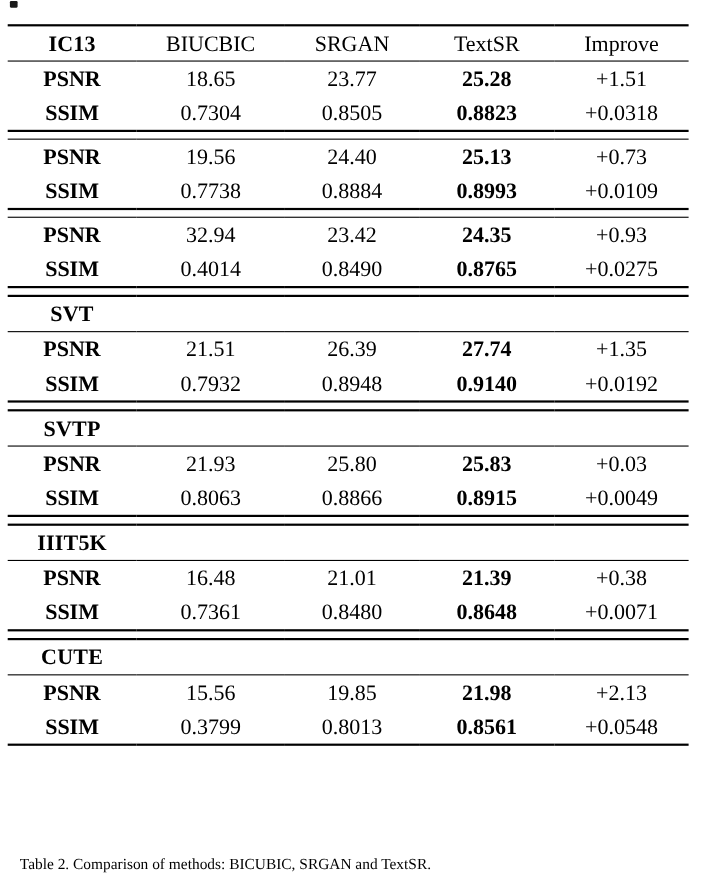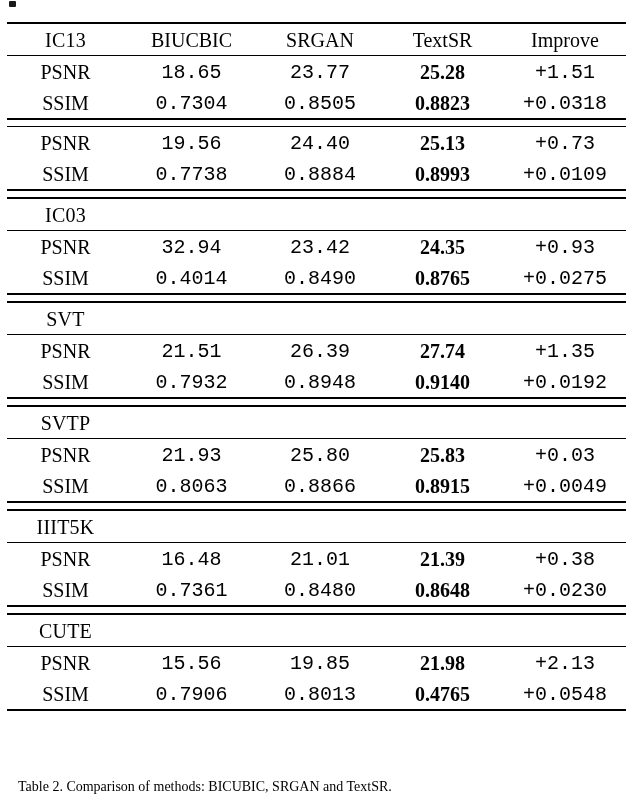--- a/index.html
+++ b/index.html
@@ -76,33 +76,32 @@
   tr.table-end td  { border-bottom: 2px solid #000; }
 
   
   tr.block-gap td {
     height: 6px;
     border: 0;
     background: #ffffff;
   }
 
   .group-name {
-    font-weight: normal;
+    font-weight: bold;
     letter-spacing: 0.2px;
   }
   .metric-name {
-    font-weight: normal;
+    font-weight: bold;
     margin-top: 32px;
   }
   .best {
     font-weight: bold;
   }
   .plain {
     font-weight: normal;
-    font-family: Liberation Mono, monospace;
   }
 
   .caption {
     position: absolute;
     left: 18px;
     top: 776px;
     width: 634px;
     font-size: 14px;
     line-height: 22px;
     text-align: left;
@@ -167,27 +166,20 @@
           <td><span class="best">0.8993</span></td>
           <td class="edge-right"><span class="plain">+0.0109</span></td>
         </tr>
         <tr class="block-gap">
           <td></td>
           <td></td>
           <td></td>
           <td></td>
           <td></td>
         </tr>
-        <tr class="group-head">
-          <td class="group-cell edge-left"><span class="group-name">IC03</span></td>
-          <td></td>
-          <td></td>
-          <td></td>
-          <td class="edge-right"></td>
-        </tr>
         <tr class="first-data">
           <td class="label-cell edge-left"><span class="metric-name">PSNR</span></td>
           <td><span class="plain">32.94</span></td>
           <td><span class="plain">23.42</span></td>
           <td><span class="best">24.35</span></td>
           <td class="edge-right"><span class="plain">+0.93</span></td>
         </tr>
         <tr class="block-end">
           <td class="label-cell edge-left"><span class="metric-name">SSIM</span></td>
           <td><span class="plain">0.4014</span></td>
@@ -270,21 +262,21 @@
           <td><span class="plain">16.48</span></td>
           <td><span class="plain">21.01</span></td>
           <td><span class="best">21.39</span></td>
           <td class="edge-right"><span class="plain">+0.38</span></td>
         </tr>
         <tr class="block-end">
           <td class="label-cell edge-left"><span class="metric-name">SSIM</span></td>
           <td><span class="plain">0.7361</span></td>
           <td><span class="plain">0.8480</span></td>
           <td><span class="best">0.8648</span></td>
-          <td class="edge-right"><span class="plain">+0.0230</span></td>
+          <td class="edge-right"><span class="plain">+0.0071</span></td>
         </tr>
         <tr class="block-gap">
           <td></td>
           <td></td>
           <td></td>
           <td></td>
           <td></td>
         </tr>
         <tr class="group-head">
           <td class="group-cell edge-left"><span class="group-name">CUTE</span></td>
@@ -295,22 +287,22 @@
         </tr>
         <tr class="first-data">
           <td class="label-cell edge-left"><span class="metric-name">PSNR</span></td>
           <td><span class="plain">15.56</span></td>
           <td><span class="plain">19.85</span></td>
           <td><span class="best">21.98</span></td>
           <td class="edge-right"><span class="plain">+2.13</span></td>
         </tr>
         <tr class="table-end">
           <td class="label-cell edge-left"><span class="metric-name">SSIM</span></td>
-          <td><span class="plain">0.7906</span></td>
+          <td><span class="plain">0.3799</span></td>
           <td><span class="plain">0.8013</span></td>
-          <td><span class="best">0.4765</span></td>
+          <td><span class="best">0.8561</span></td>
           <td class="edge-right"><span class="plain">+0.0548</span></td>
         </tr>
       </tbody>
   </table>
 </div>
 
 <div class="caption">Table 2. Comparison of methods: BICUBIC, SRGAN and TextSR.</div>
 
 </body></html>

